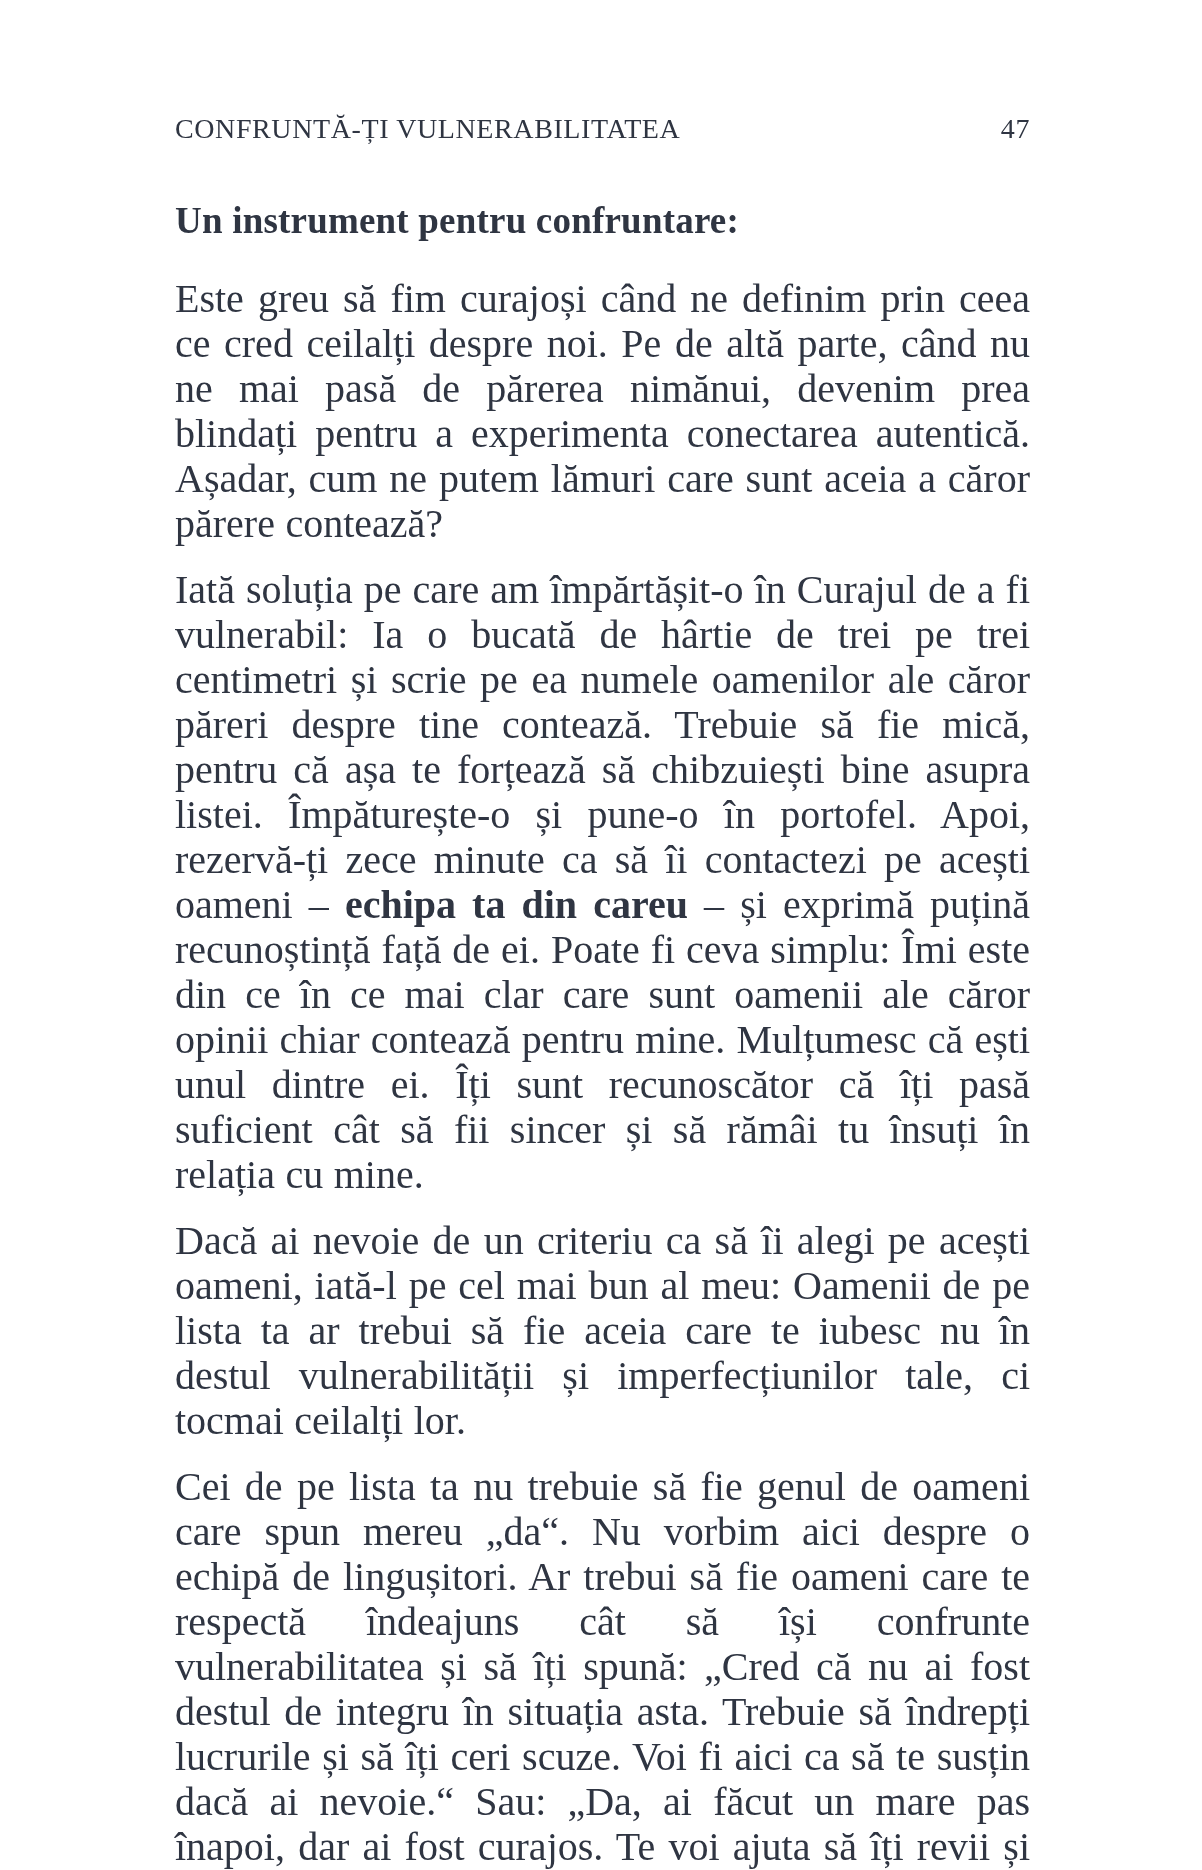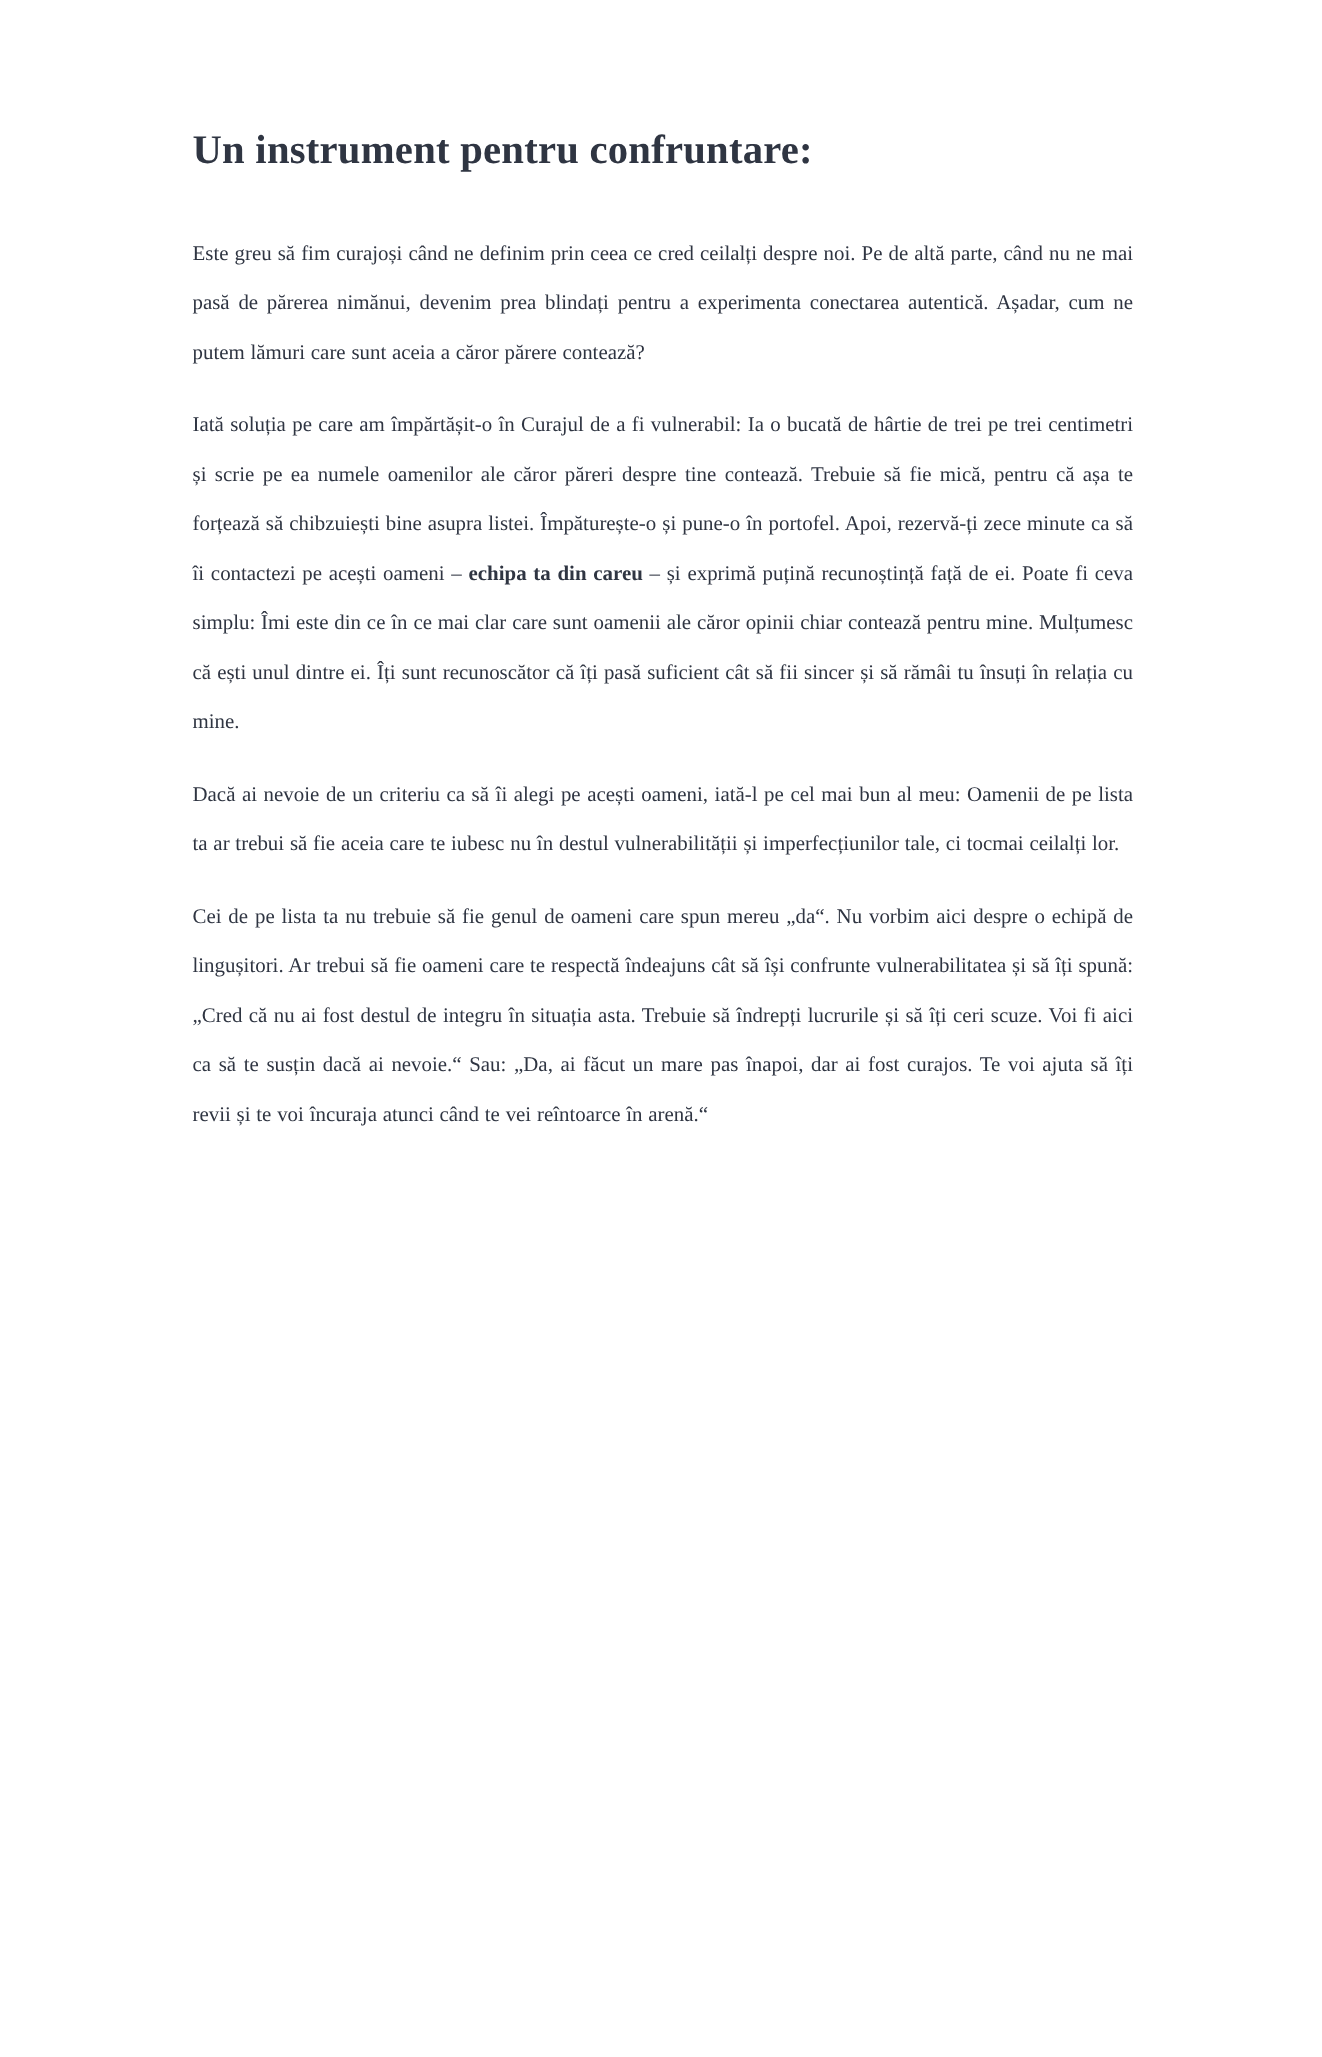--- a/index.html
+++ b/index.html
@@ -24,38 +24,42 @@
     align-items: baseline;
     font-size: 28px;
     letter-spacing: 0.6px;
     line-height: 1.2;
     margin: 0 0 50px 0;
   }
   .chapter-heading {
     font-size: 37px;
     font-weight: bold;
     line-height: 1.35;
-    margin: 0 0 46px 0;
+    margin: 0 0 30px 0;
     letter-spacing: 0.2px;
   }
   p.body {
-    font-size: 19px;
+    font-size: 40px;
     line-height: 45px;
     text-align: justify;
     margin: 0 0 21px 0;
     word-spacing: 0.5px;
   }
   .it { }
   .b  { font-weight: bold; }
 </style>
 </head>
 <body>
 
 <div class="page">
 
+  <header class="running-head">
+    <span>CONFRUNTĂ-ȚI VULNERABILITATEA</span>
+    <span>47</span>
+  </header>
 
   <h1 class="chapter-heading">
     <span>Un instrument pentru confruntare:</span><br>
   </h1>
 
   <p class="body">
     <span>Este greu să fim curajoși când ne definim prin ceea ce cred ceilalți despre noi. Pe de altă parte, când nu ne mai pasă de părerea nimănui, devenim prea blindați pentru a experimenta conectarea autentică. Așadar, cum ne putem lămuri care sunt aceia a căror părere contează?</span>
   </p>
 
   <p class="body">

